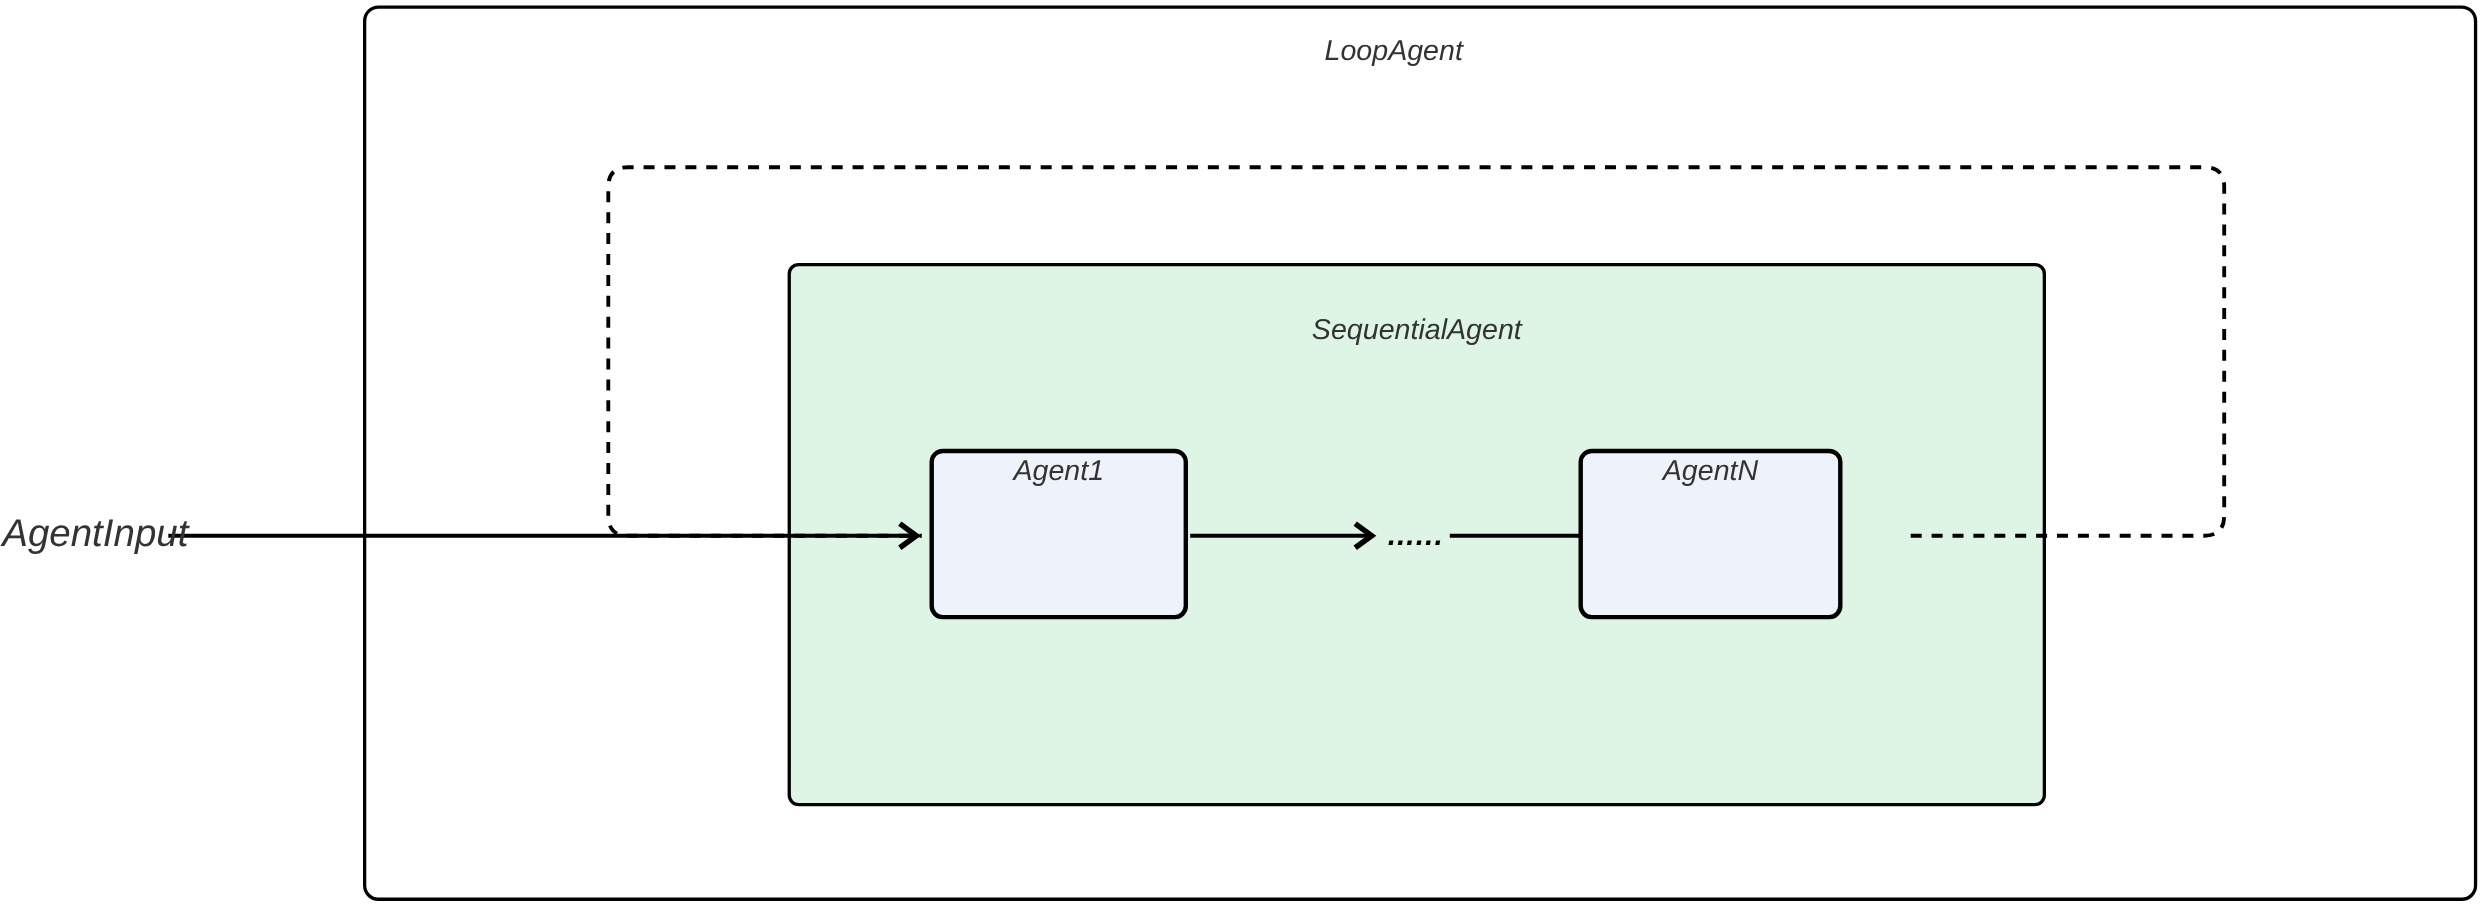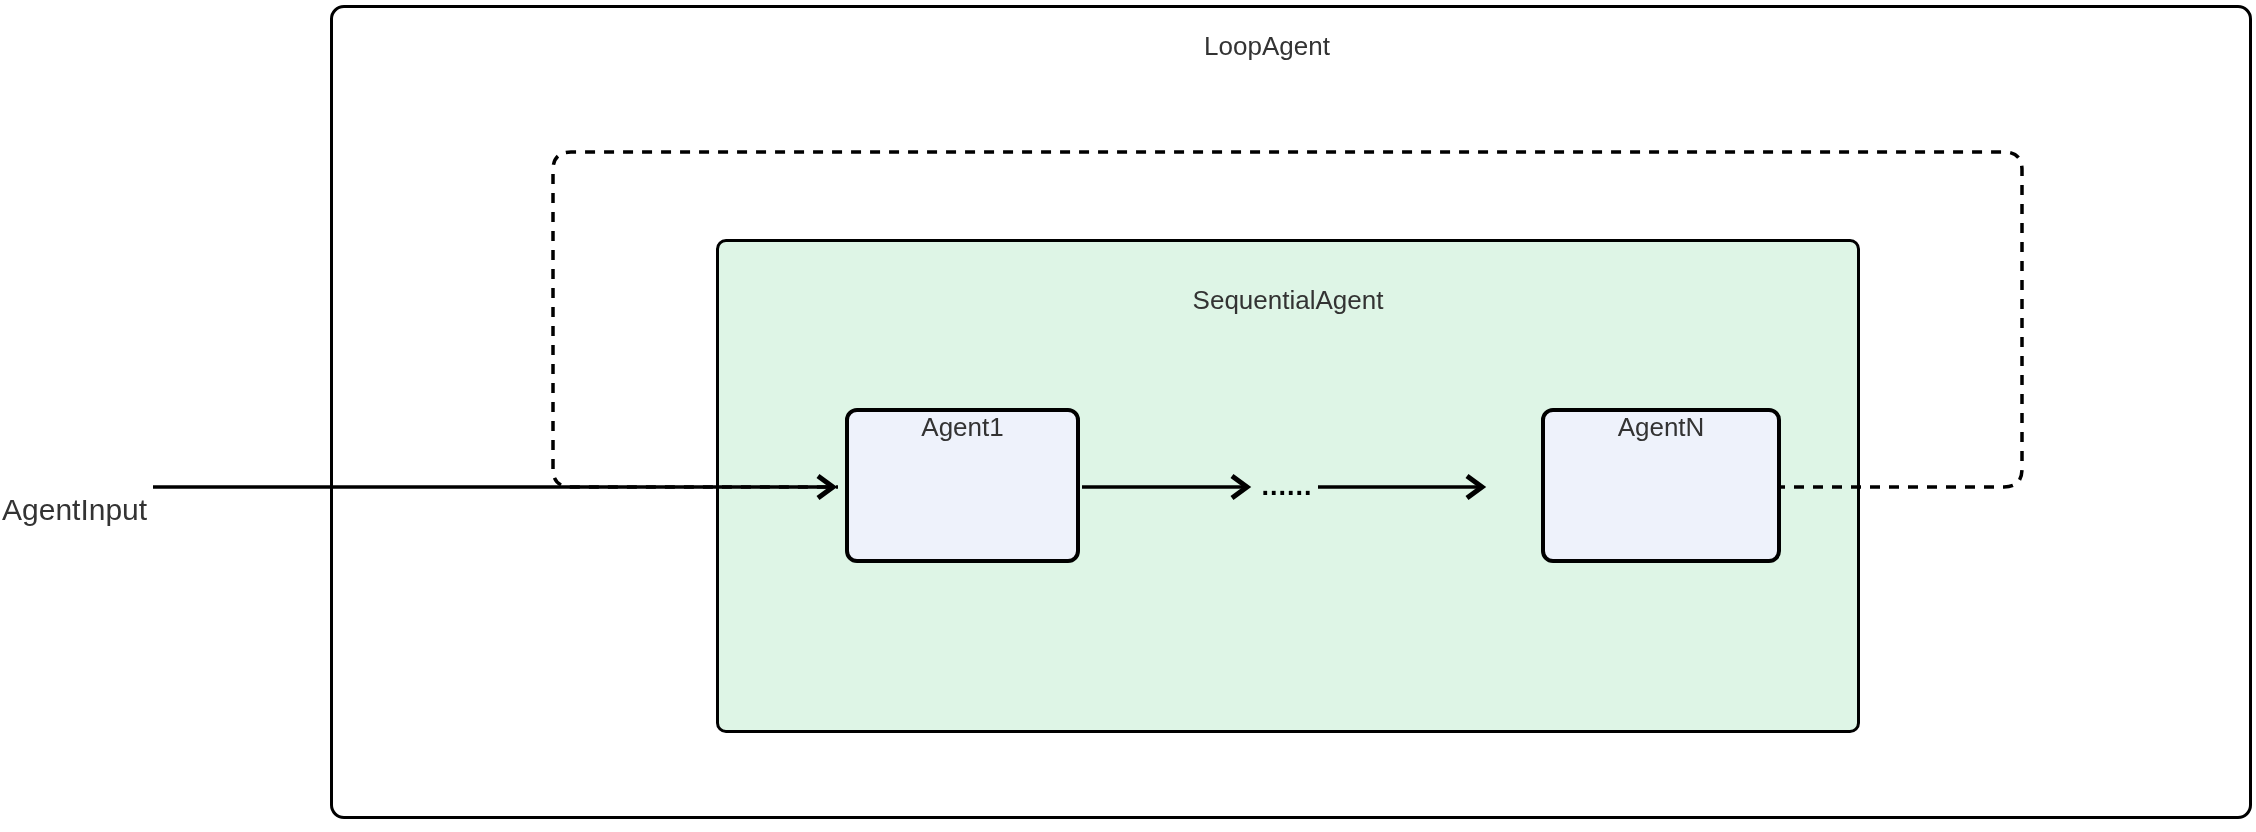--- a/index.html
+++ b/index.html
@@ -17,20 +17,21 @@
     background: var(--background);
     font-family: "Liberation Sans", sans-serif;
     color: var(--text);
   }
   .canvas {
     position: relative;
     width: 2256px;
     height: 832px;
     background: var(--background);
     overflow: hidden;
+    font-style: italic;
   }
   .outer-box {
     position: absolute;
     left: 330px; top: 5px;
     width: 1922px; height: 814px;
     border: 3px solid var(--outer_border);
     border-radius: 14px;
     background: transparent;
   }
   .loop-label {
@@ -64,29 +65,28 @@
     height: 155px;
     background: var(--node_fill);
     border: 4px solid var(--node_border);
     border-radius: 12px;
     display: flex;
     justify-content: center;
     font-size: 26px;
     color: var(--text);
   }
   .node-agent1 { left: 845px; width: 235px; }
-  .node-agentn { left: 1541px; width: 240px; }
+  .node-agentn { left: 1435px; width: 240px; }
   .agent-input-label {
     position: absolute;
     left: 2px; top: 487px;
     transform: translateY(-54%);
-    font-size: 30px;
+    font-size: 35px;
     white-space: nowrap;
     color: var(--text);
-    margin-top: 24px;
   }
   .dots-label {
     position: absolute;
     left: 1287px; top: 489px;
     transform: translate(-50%, -58%);
     font-size: 27px;
     font-weight: bold;
     letter-spacing: 1px;
     white-space: nowrap;
     color: var(--line);

